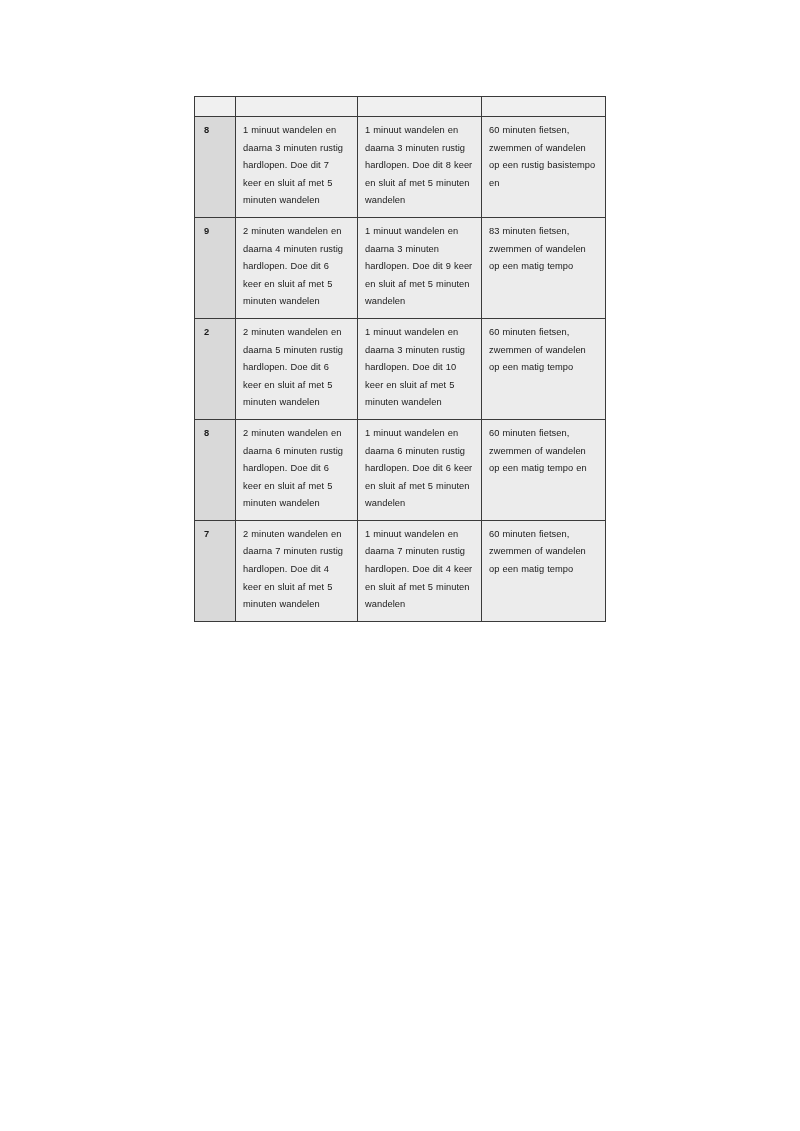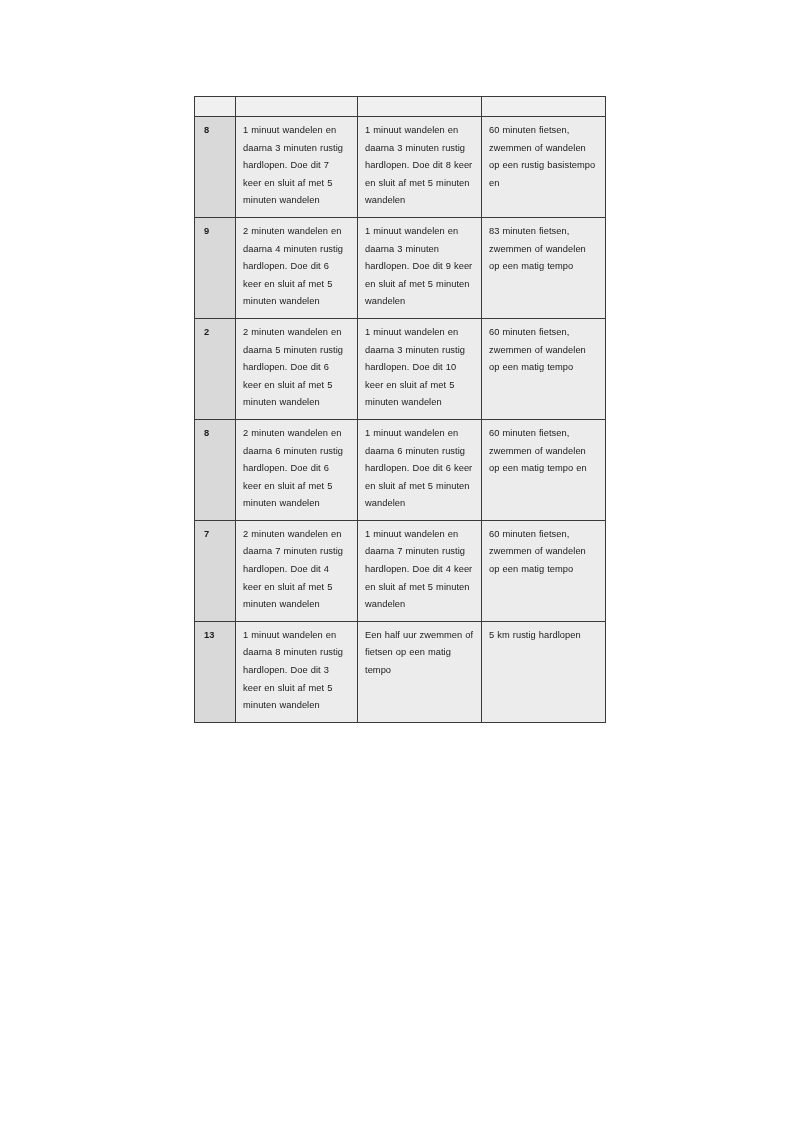--- a/index.html
+++ b/index.html
@@ -113,21 +113,15 @@
         <td>60 minuten fietsen, zwemmen of wandelen op een matig tempo en</td>
       </tr>
 
       <tr>
         <td class="week-cell">7</td>
         <td>2 minuten wandelen en daarna 7 minuten rustig hardlopen. Doe dit 4 keer en sluit af met 5 minuten wandelen</td>
         <td>1 minuut wandelen en daarna 7 minuten rustig hardlopen. Doe dit 4 keer en sluit af met 5 minuten wandelen</td>
         <td>60 minuten fietsen, zwemmen of wandelen op een matig tempo</td>
       </tr>
 
-      <tr>
-        <td class="week-cell">13</td>
-        <td>1 minuut wandelen en daarna 8 minuten rustig hardlopen. Doe dit 3 keer en sluit af met 5 minuten wandelen</td>
-        <td>Een half uur zwemmen of fietsen op een matig tempo</td>
-        <td>5 km rustig hardlopen</td>
-      </tr>
     </tbody>
   </table>
 </div>
 
 </body></html>

